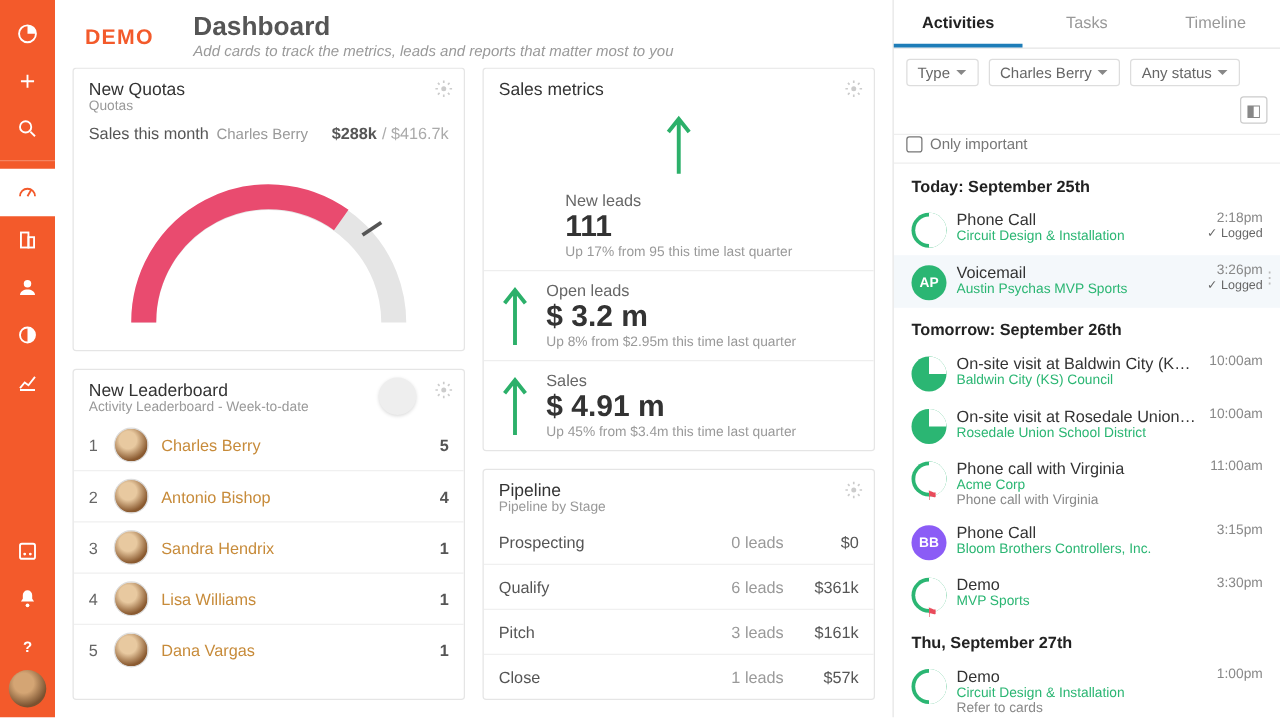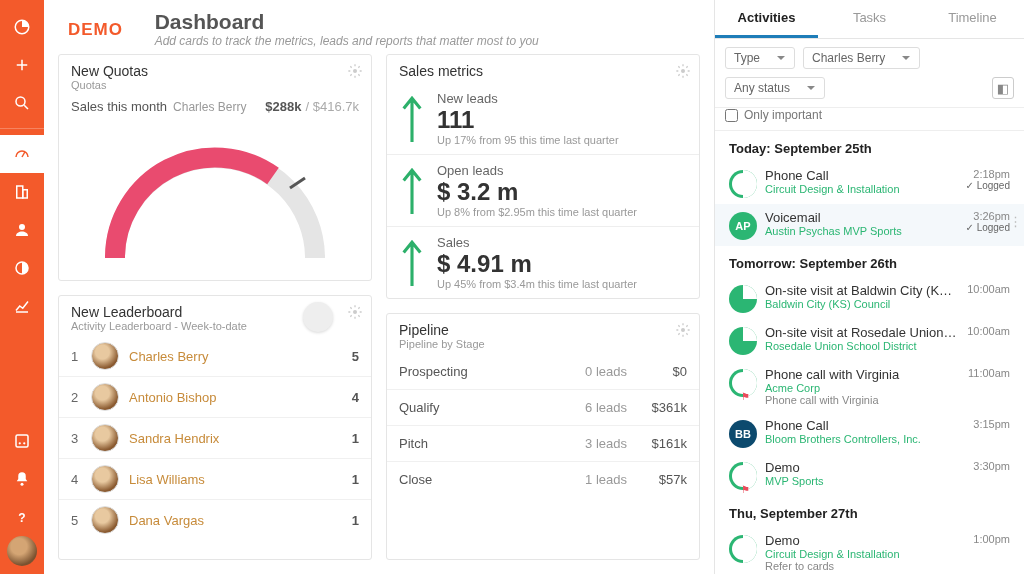--- a/index.html
+++ b/index.html
@@ -32,21 +32,21 @@
 
 .quota-line { padding: 4px 12px; font-size: 13px; display:flex; justify-content: space-between; color:#555;}
 .quota-line .lbl { }
 .quota-line .who { color: #999; font-size: 12px; margin-left:6px; }
 .quota-line .vals .v1 { font-weight:600;margin-top:20px;}
 .quota-line .vals .v2 { color:#aaa; margin-left:4px;}
 .gauge-wrap { padding: 10px 0 12px; display:flex; justify-content:center;}
 .gauge { width: 260px; height: 140px; position:relative; }
 
 .metric-row { display:flex; align-items:center; gap:12px; padding: 8px 12px; border-top:1px solid #eee; }
-.metric-row:first-of-type { border-top:none; }
+.metric-row:first-of-type { border-top:none;flex-direction:column; }
 .arrow-up { color:#2cb06a; display:flex; align-items:center; }
 .arrow-up svg { width:26px; height:50px; fill:none; stroke:#2cb06a; stroke-width:3; }
 .metric-body .m-label { font-size:13px; color:#666; }
 .metric-body .m-value { font-size:24px; font-weight:600; color:#333; }
 .metric-body .m-trend { font-size:11px; color:#999; }
 
 .lb-row { display:flex; align-items:center; gap:10px; padding:6px 12px; border-top:1px solid #f0f0f0;}
 .lb-row:first-of-type{border-top:none;}
 .lb-rank { width:10px; color:#666; }
 .lb-avatar { width:28px; height:28px; border-radius:50%; background:#c8a878; flex-shrink:0; border:1px solid #ddd;}
@@ -58,34 +58,34 @@
 .pipe-row:first-of-type{border-top:none;}
 .pipe-stage { flex:1; }
 .pipe-leads { width:60px; text-align:right; color:#999; }
 .pipe-val { width:60px; text-align:right; color:#555; }
 
 .right { width: 310px; border-left:1px solid #e5e5e5; display:flex; flex-direction:column; }
 .tabs { display:flex; border-bottom:1px solid #e5e5e5; }
 .tab { flex:1; text-align:center; padding:10px 0; font-size:13px; color:#999; cursor:pointer; }
 .tab.active { color:#222; font-weight:600; border-bottom:3px solid #1e7db8; }
 .filters { display:flex; gap:8px; padding:8px 10px; align-items:center; border-bottom:1px solid #eee; flex-wrap:wrap;}
-.pill { border:1px solid #ddd; border-radius:3px; padding:3px 8px; font-size:12px; color:#666; display:flex; align-items:center; gap:16px; cursor:pointer;}
+.pill { border:1px solid #ddd; border-radius:3px; padding:3px 8px; font-size:12px; color:#666; display:flex; align-items:center; gap:4px; cursor:pointer;}
 .pill svg{width:10px;height:10px;fill:#888;}
 .ck-line { display:flex; align-items:center; gap:6px; padding:0 10px 8px; font-size:12px; color:#777; border-bottom:1px solid #eee;}
 .ck-line input{margin:0;}
 .act-scroll { flex:1; overflow-y:auto; }
 .day-head { padding:10px 14px 6px; font-weight:700; font-size:13px; color:#222; }
 .act-row { display:flex; align-items:flex-start; gap:8px; padding:6px 14px; position:relative;}
 .act-row.selected { background:#f4f8fb; }
 .act-ico { width:28px; height:28px; border-radius:50%; background:#2bb673; position:relative; flex-shrink:0; margin-top:2px; overflow:hidden;}
 .act-ico.donut::before { content:''; position:absolute; inset:3px; border-radius:50%; background:#fff;}
 .act-ico.donut::after { content:''; position:absolute; left:50%; top:0; width:50%; height:100%; background:#fff;}
 .act-ico.half::after { content:''; position:absolute; left:50%; top:0; width:50%; height:50%; background:#fff; }
 .act-ico.initials { background:#2bb673; color:#fff; display:flex; align-items:center; justify-content:center; font-size:11px; font-weight:600;}
-.act-ico.purple { background:#0c4a6e; }
+.act-ico.purple { background:#8b5cf6; }
 .act-body { flex:1; min-width:0; }
 .act-title { font-size:13px; color:#333; font-weight:500; white-space:nowrap; overflow:hidden; text-overflow:ellipsis;}
 .act-sub { font-size:11px; color:#2bb673; white-space:nowrap; overflow:hidden; text-overflow:ellipsis;}
 .act-sub.gray{color:#888;}
 .act-time { font-size:11px; color:#888; text-align:right; white-space:nowrap;}
 .act-logged { font-size:10px; color:#666; }
 .act-logged::before{content:'✓ ';}
 .flag { position:absolute; left:26px; top:30px; color:#e94b5b; font-size:10px;}
 .kebab { position:absolute; right:2px; top:10px; color:#bbb; cursor:pointer;}
 .sq-ico { width:22px;height:22px;border:1px solid #ccc;border-radius:3px;display:flex;align-items:center;justify-content:center;color:#888;}

